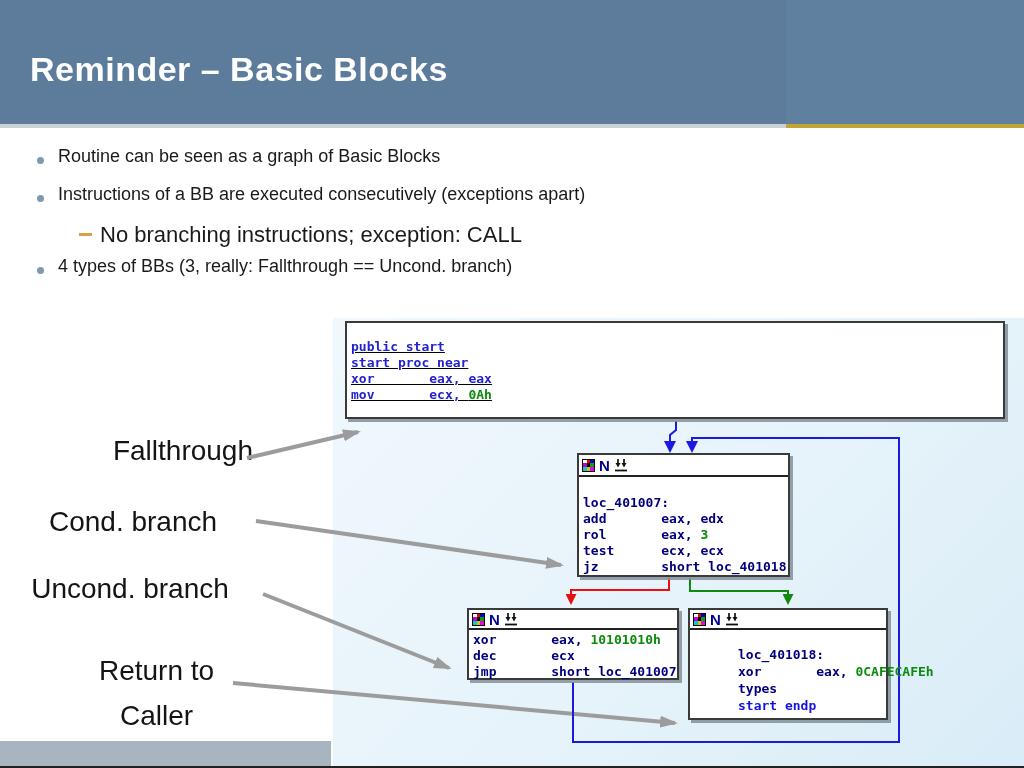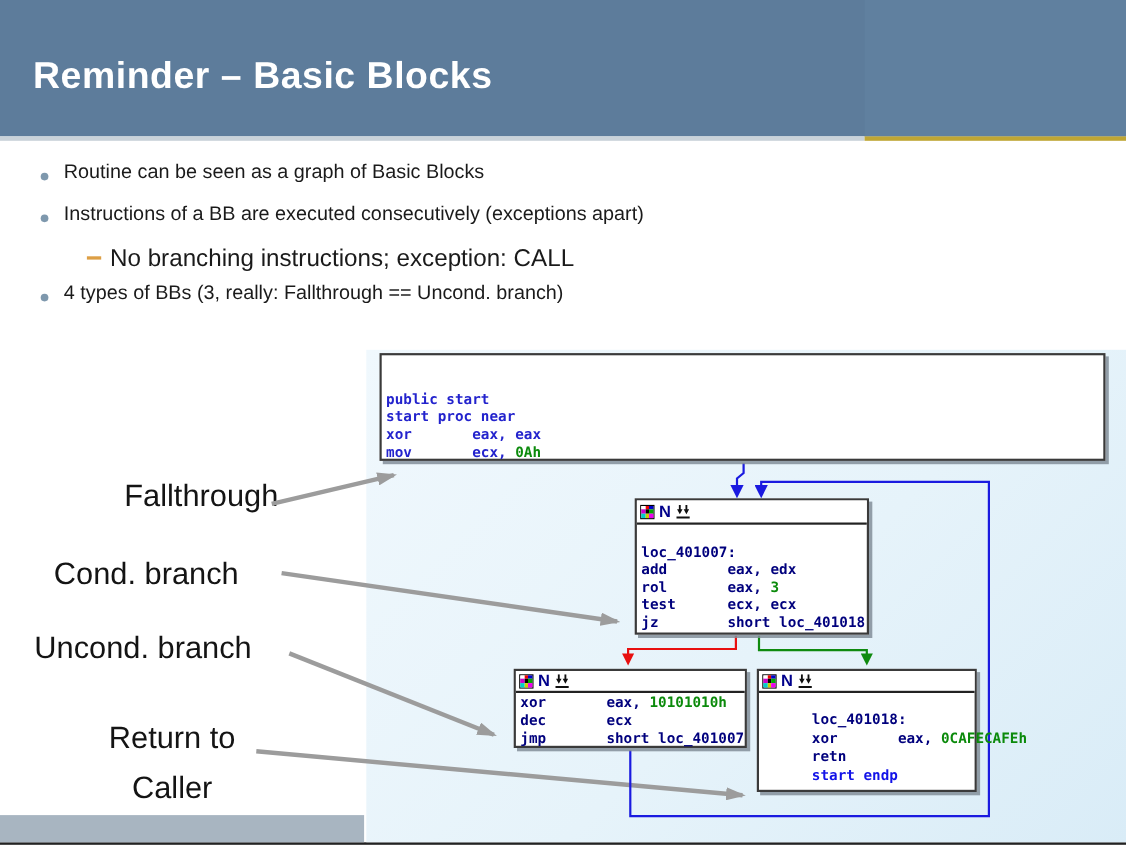--- a/index.html
+++ b/index.html
@@ -46,21 +46,21 @@
        display:grid;grid-template-columns:repeat(3,1fr);grid-template-rows:repeat(3,1fr);}
   .pal i{display:block;}
   .nglyph{color:#00008b;font-family:"Liberation Sans",sans-serif;font-weight:bold;font-size:15px;line-height:13px;}
   .cl{height:16px;line-height:16px;white-space:pre;padding-left:4px;}
   .cl span{white-space:pre;}
   .lh17 .cl{height:17px;line-height:17px;}
   .c-b2{color:#2323cd;}   
   .c-nv{color:#00007d;}   
   .c-gr{color:#0b8a0b;}   
   .c-bb{color:#1212e8;}   
-  .pad-entry{padding-top:33px;}
+  .pad-entry{padding-top:16px;text-decoration:underline;}
   .pad-cond{padding-top:18px;}
   .pad-loop{padding-top:2px;}
   .pad-exit{padding-top:16px;margin-left:44px;}
   svg.overlay{position:absolute;left:0;top:0;pointer-events:none;}
 </style>
 </head>
 <body>
 
 <div class="slide">
 
@@ -205,18 +205,18 @@
       <span class="nglyph">N</span>
       <svg width="16" height="13" viewBox="0 0 16 13">
           <path d="M4 0 V6 M10 0 V6" stroke="#111" stroke-width="1.7" fill="none"></path>
           <path d="M1.5 4 L4 8.5 L6.5 4 Z M7.5 4 L10 8.5 L12.5 4 Z" fill="#111"></path>
           <path d="M1 11.5 H13" stroke="#111" stroke-width="1.8"></path>
         </svg>
     </div>
     <div class="pad-exit">
       <div class="cl"><span class="c-nv">loc_401018:</span></div>
       <div class="cl"><span class="c-nv">xor       eax, </span><span class="c-gr">0CAFECAFEh</span></div>
-      <div class="cl"><span class="c-nv">retn</span></div>
+      <div class="cl"><span class="c-nv">types</span></div>
       <div class="cl"><span class="c-bb">start endp</span></div>
     </div>
   </div>
 
 </div>
 
 </body></html>

